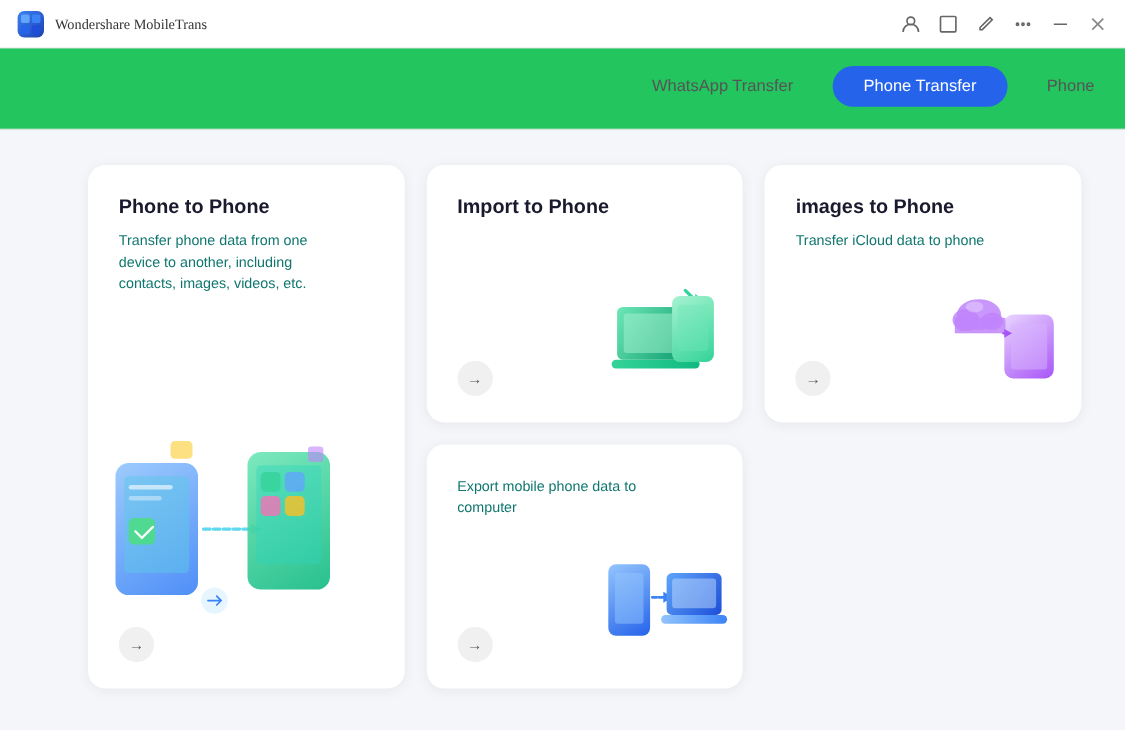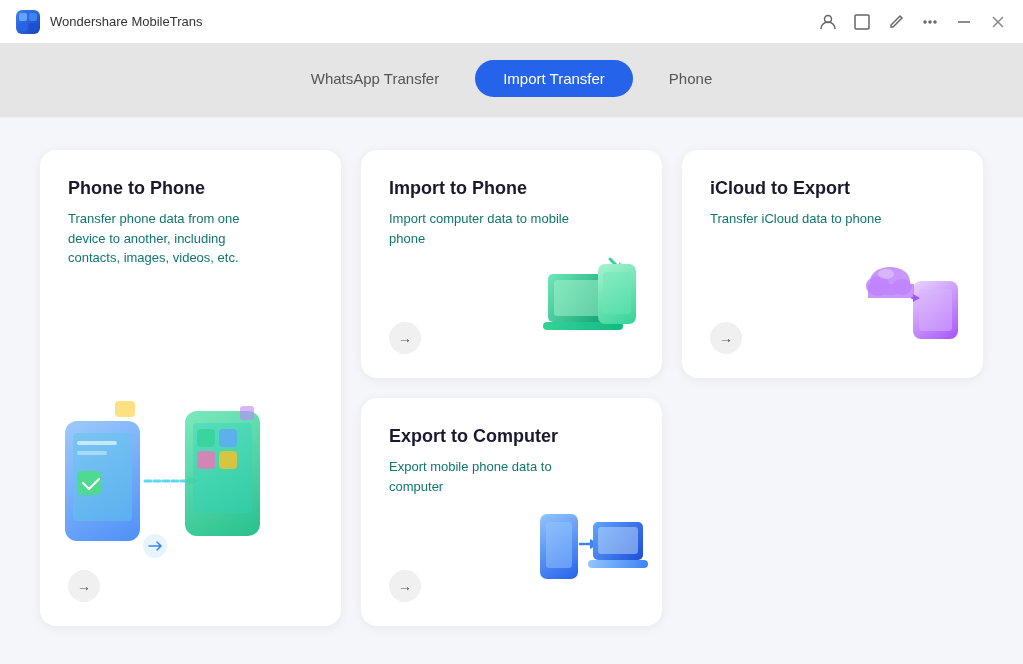--- a/index.html
+++ b/index.html
@@ -12,20 +12,21 @@
       user-select: none;
     }
     .titlebar {
       display: flex;
       align-items: center;
       justify-content: space-between;
       background: #ffffff;
       height: 44px;
       padding: 0 16px;
       border-bottom: 1px solid #e8e8e8;
+      font-family: Liberation Serif, serif;
     }
     .titlebar-left {
       display: flex;
       align-items: center;
       gap: 10px;
     }
     .app-icon {
       width: 24px;
       height: 24px;
       border-radius: 6px;
@@ -50,23 +51,23 @@
     .titlebar-icon {
       color: #666;
       font-size: 16px;
       cursor: pointer;
       display: flex;
       align-items: center;
     }
     .close-icon { color: #999; }
 
     .nav-bar {
-      background: #e5e5e5;
-      display: flex;
-      justify-content: center;
+      background: #22c55e;
+      display: flex;
+      justify-content: flex-end;
       align-items: center;
       gap: 8px;
       padding: 16px 0 20px;
       border-bottom: 1px solid #eeeeee;
     }
     .nav-tab {
       padding: 10px 28px;
       border-radius: 50px;
       font-size: 15px;
       font-weight: 500;
@@ -81,20 +82,21 @@
       color: white;
     }
 
     .main-content {
       padding: 32px 40px;
       display: grid;
       grid-template-columns: 1fr 1fr 1fr;
       gap: 20px;
       height: calc(664px - 44px - 80px);
       overflow: hidden;
+      margin-left: 40px;
     }
 
     .card {
       background: #ffffff;
       border-radius: 16px;
       padding: 28px 28px 24px;
       position: relative;
       overflow: hidden;
       cursor: pointer;
       transition: box-shadow 0.2s;
@@ -179,21 +181,21 @@
       <svg width="18" height="18" viewBox="0 0 18 18" fill="none" stroke="#888" stroke-width="1.5">
         <line x1="4" y1="4" x2="14" y2="14"></line>
           <line x1="14" y1="4" x2="4" y2="14"></line>
       </svg>
     </span>
   </div>
 </div>
 
 <div class="nav-bar">
   <button class="nav-tab">WhatsApp Transfer</button>
-  <button class="nav-tab active">Import Transfer</button>
+  <button class="nav-tab active">Phone Transfer</button>
   <button class="nav-tab">Phone</button>
 </div>
 
 <div class="main-content">
 
   <div class="card card-large">
     <div class="card-title">Phone to Phone</div>
     <div class="card-desc">Transfer phone data from one device to another, including contacts, images, videos, etc.</div>
 
     <div style="position:absolute; bottom:55px; left:15px; width:220px; height:180px;">
@@ -235,21 +237,20 @@
           </linearGradient>
         </defs>
       </svg>
     </div>
 
     <div class="card-arrow">→</div>
   </div>
 
   <div class="card">
     <div class="card-title">Import to Phone</div>
-    <div class="card-desc">Import computer data to mobile phone</div>
     <div class="card-arrow">→</div>
 
     <div style="position:absolute;right:14px;bottom:30px;">
       <svg width="110" height="100" viewBox="0 0 110 100" fill="none">
 
         <rect x="10" y="30" width="70" height="48" rx="5" fill="url(#laptopGrad)"></rect>
         <rect x="16" y="36" width="58" height="36" rx="3" fill="#a7f3d0" opacity="0.5"></rect>
         <rect x="5" y="78" width="80" height="8" rx="4" fill="url(#laptopBase)"></rect>
 
         <path d="M72 15 L85 28" stroke="#34d399" stroke-width="3" stroke-linecap="round"></path>
@@ -269,21 +270,21 @@
           <linearGradient id="phoneGrad2" x1="60" y1="20" x2="98" y2="80" gradientUnits="userSpaceOnUse">
             <stop offset="0%" stop-color="#a7f3d0"></stop>
             <stop offset="100%" stop-color="#34d399"></stop>
           </linearGradient>
         </defs>
       </svg>
     </div>
   </div>
 
   <div class="card">
-    <div class="card-title">iCloud to Export</div>
+    <div class="card-title">images to Phone</div>
     <div class="card-desc">Transfer iCloud data to phone</div>
     <div class="card-arrow">→</div>
 
     <div style="position:absolute;right:10px;bottom:28px;">
       <svg width="115" height="100" viewBox="0 0 115 100" fill="none">
 
         <rect x="55" y="35" width="45" height="58" rx="8" fill="url(#iPhoneGrad)"></rect>
         <rect x="61" y="43" width="33" height="42" rx="3" fill="#d8b4fe" opacity="0.5"></rect>
 
         <ellipse cx="32" cy="35" rx="20" ry="14" fill="#c084fc" opacity="0.85"></ellipse>
@@ -299,21 +300,20 @@
           <linearGradient id="iPhoneGrad" x1="55" y1="35" x2="100" y2="93" gradientUnits="userSpaceOnUse">
             <stop offset="0%" stop-color="#e9d5ff"></stop>
             <stop offset="100%" stop-color="#a855f7"></stop>
           </linearGradient>
         </defs>
       </svg>
     </div>
   </div>
 
   <div class="card">
-    <div class="card-title">Export to Computer</div>
     <div class="card-desc">Export mobile phone data to computer</div>
     <div class="card-arrow">→</div>
 
     <div style="position:absolute;right:12px;bottom:28px;">
       <svg width="115" height="100" viewBox="0 0 115 100" fill="none">
 
         <rect x="5" y="20" width="38" height="65" rx="7" fill="url(#exportPhoneGrad)"></rect>
         <rect x="11" y="28" width="26" height="46" rx="3" fill="#93c5fd" opacity="0.5"></rect>
 
         <path d="M45 50 L58 50" stroke="#3b82f6" stroke-width="2.5" stroke-linecap="round" stroke-dasharray="4 2"></path>

